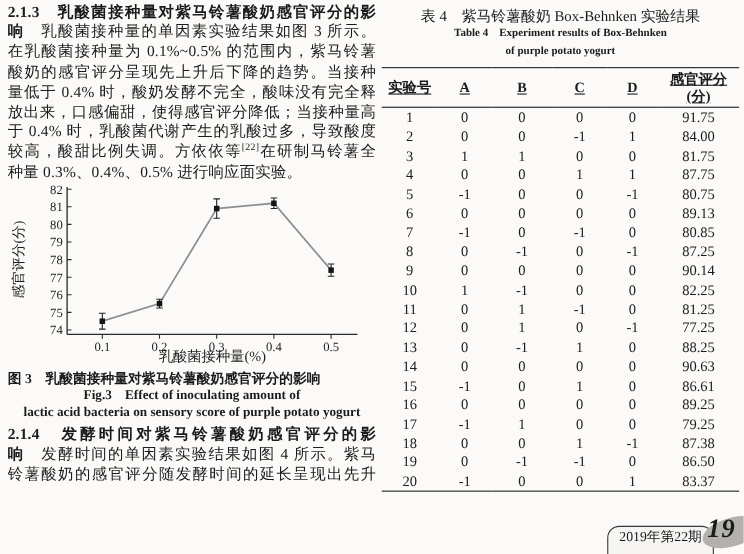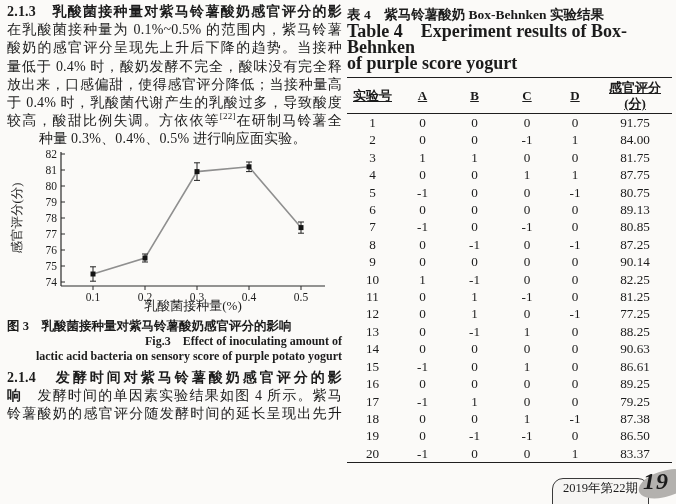--- a/index.html
+++ b/index.html
@@ -8,34 +8,34 @@
     position:relative;
     background:#fbfaf8;
     overflow:hidden;
     font-family:"Liberation Serif","DejaVu Serif",serif;
     color:#1b1b1b;
   }
   
   .left-col { position:absolute; left:7px; top:3px; width:335px; }
   .para { font-size:14px; line-height:18.2px; letter-spacing:0.2px; }
   .pline { text-align:justify; text-align-last:justify; white-space:nowrap; }
-  .pline.pline-last { text-align-last:left; white-space:normal;margin-left:32px; }
+  .pline.pline-last { text-align-last:left; white-space:normal; }
   .b { font-weight:bold;margin-top:44px; }
   sup { font-size:9px; vertical-align:super; line-height:0; }
 
   .chart-wrap { margin-top:1px; width:335px; height:166px; }
   .chart-wrap svg { display:block; }
   .fig-caption-cn { margin-top:2px; text-align:left; font-weight:bold; font-size:12.5px; line-height:16px; }
-  .fig-caption-en { text-align:right; font-weight:bold; font-size:12px; line-height:15px; }
+  .fig-caption-en { text-align:center; font-weight:bold; font-size:12px; line-height:15px; }
   .sec214 { margin-top:5px; }
 
   
   .right-col { position:absolute; left:347px; top:6px; width:325px; }
-  .tbl-title-cn { font-weight:bold; font-size:13.5px; line-height:17px; }
-  .tbl-title-en { font-weight:bold; font-size:18px; line-height:16px; }
+  .tbl-title-cn { text-align:center; font-weight:normal; font-size:13.5px; line-height:17px; }
+  .tbl-title-en { text-align:center; font-weight:bold; font-size:10px; line-height:16px; }
   table.bbd {
     margin-top:6px; width:325px; table-layout:fixed; border-collapse:collapse;
     border-top:1.5px solid #1f1f1f; border-bottom:1.5px solid #1f1f1f;
   }
   table.bbd thead tr { border-bottom:1.5px solid #1f1f1f;text-decoration:underline; }
   table.bbd th {
     font-weight:bold; font-size:13px; text-align:center; vertical-align:middle;
     height:36px; white-space:pre-line; line-height:16px;
   }
   table.bbd td {
@@ -60,20 +60,21 @@
     background:#b3b1ae; border-radius:60% 40% 55% 45%;
     transform:rotate(-12deg); z-index:1;
   }
 </style>
 </head>
 <body>
 
 <div class="left-col">
   <div class="para">
       <div class="pline"><span class="b">2.1.3　乳酸菌接种量对紫马铃薯酸奶感官评分的影</span></div>
+      <div class="pline"><span class="b">响</span><span>　乳酸菌接种量的单因素实验结果如图 3 所示。</span></div>
       <div class="pline"><span>在乳酸菌接种量为 0.1%~0.5% 的范围内，紫马铃薯</span></div>
       <div class="pline"><span>酸奶的感官评分呈现先上升后下降的趋势。当接种</span></div>
       <div class="pline"><span>量低于 0.4% 时，酸奶发酵不完全，酸味没有完全释</span></div>
       <div class="pline"><span>放出来，口感偏甜，使得感官评分降低；当接种量高</span></div>
       <div class="pline"><span>于 0.4% 时，乳酸菌代谢产生的乳酸过多，导致酸度</span></div>
       <div class="pline"><span>较高，酸甜比例失调。方依依等</span><sup>[22]</sup><span>在研制马铃薯全</span></div>
       <div class="pline pline-last"><span>种量 0.3%、0.4%、0.5% 进行响应面实验。</span></div>
     </div>
 
   <div class="chart-wrap">
@@ -141,21 +142,21 @@
   <div class="para sec214">
       <div class="pline"><span class="b">2.1.4　发酵时间对紫马铃薯酸奶感官评分的影</span></div>
       <div class="pline"><span class="b">响</span><span>　发酵时间的单因素实验结果如图 4 所示。紫马</span></div>
       <div class="pline"><span>铃薯酸奶的感官评分随发酵时间的延长呈现出先升</span></div>
     </div>
 </div>
 
 <div class="right-col">
   <div class="tbl-title-cn">表 4　紫马铃薯酸奶 Box-Behnken 实验结果</div>
   <div class="tbl-title-en">Table 4　Experiment results of Box-Behnken</div>
-  <div class="tbl-title-en">of purple score yogurt</div>
+  <div class="tbl-title-en">of purple potato yogurt</div>
 
   <table class="bbd">
     <thead>
       <tr id="tbl-head-row">
           <th class="c0">实验号</th>
           <th class="c1">A</th>
           <th class="c2">B</th>
           <th class="c3">C</th>
           <th class="c4">D</th>
           <th class="c5">感官评分

